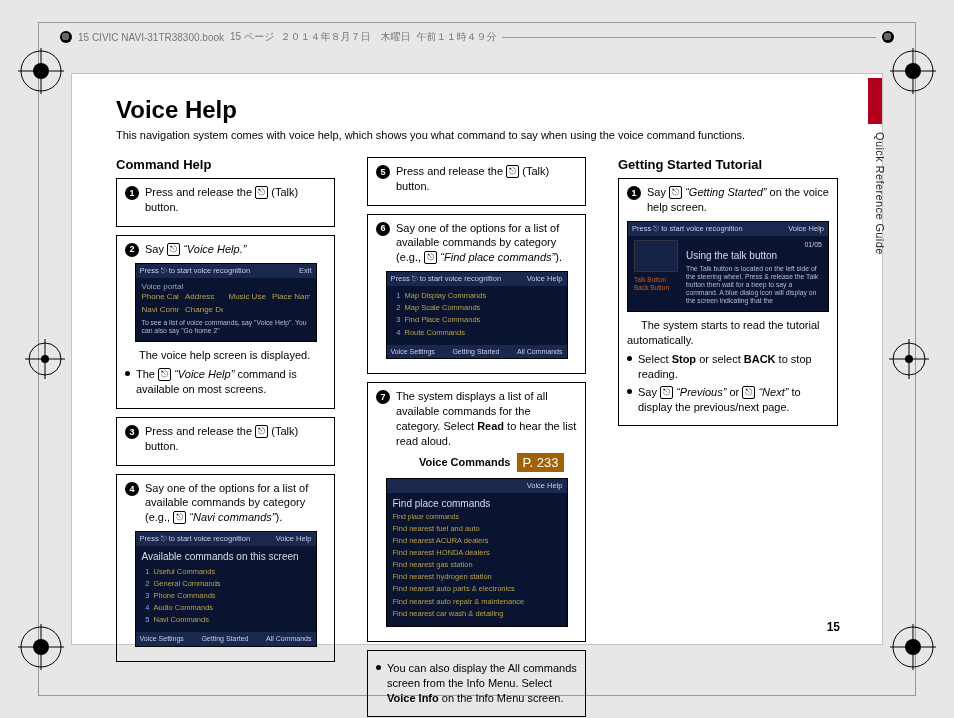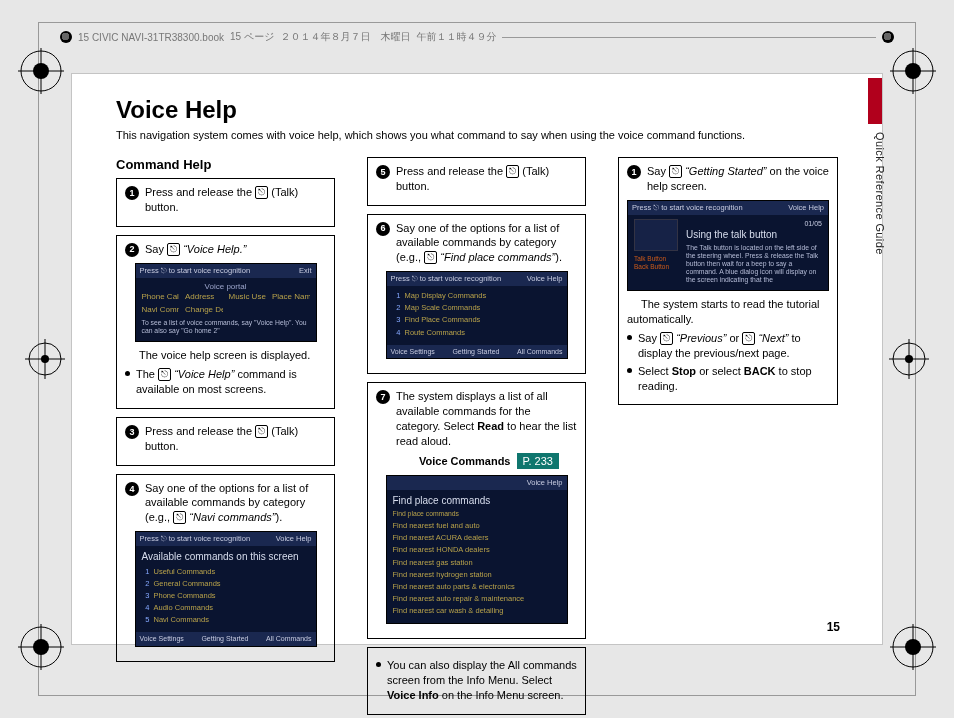--- a/index.html
+++ b/index.html
@@ -171,22 +171,22 @@
   .th-head { color:#d7dded; margin-bottom:2px; font-size:10px;}
   .th-foot { display:flex; justify-content:space-between; background:#1a2850; padding:2px 4px; font-size:7px; color:#c7cbe0;}
 
   .caption {
     text-indent: 14px;
     margin-top: 2px;
   }
 
   .vc-line { margin-top:4px; display:flex; align-items:center; gap:6px;margin-left:43px; }
   .pill {
-    background:#0f766e; color:#fff; border-radius:0;
-    padding:1px 6px; font-size:11px;
+    background:#a16207; color:#fff; border-radius:0;
+    padding:1px 6px; font-size:13px;
   }
 
   
   .red-tab {
     position:absolute;
     right:0; top:4px;
     width:14px; height:46px;
     background:#b1001c;
   }
   .side-label {
@@ -299,21 +299,21 @@
             <span class="txt">
               <span>Say </span><span class="talk-icon">⎋</span> <i>“Voice Help.”</i>
             </span>
           </div>
           <div class="thumb">
             <div class="bar">
                 <span>Press ⎋ to start voice recognition</span>
                 <span>Exit</span>
               </div>
             <div class="body">
-              <div style="text-align:center;color:#9aa3c9;">Voice portal</div>
+              <div style="color:#9aa3c9;">Voice portal</div>
               <div class="th-grid">
                 <div>Phone Call</div>
                   <div>Address</div>
                 <div>Music Useful</div>
                   <div>Place Name</div>
                 <div>Navi Commands</div>
                   <div>Change Destination Shortcuts</div>
               </div>
               <div class="th-note">To see a list of voice commands, say "Voice Help". You can also say "Go home 2"</div>
             </div>
@@ -483,20 +483,21 @@
                 <span class="dot"></span>
               <span class="bt">
                 <span>You can also display the All commands screen from the Info Menu. Select </span><b>Voice Info</b><span> on the Info Menu screen.</span>
               </span>
             </div>
           </div>
         </div>
       </div>
 
       <div class="col">
+        <h2 class="sub">Getting Started Tutorial</h2>
 
         <div class="box">
           <div class="step">
             <span class="badge">1</span>
             <span class="txt">
               <span>Say </span><span class="talk-icon">⎋</span> <i>“Getting Started”</i><span> on the voice help screen.</span>
             </span>
           </div>
           <div class="thumb" style="width:200px;">
             <div class="bar">
@@ -514,27 +515,27 @@
                 <div class="th-head">Using the talk button</div>
                 <div class="th-note">The Talk button is located on the left side of the steering wheel. Press &amp; release the Talk button then wait for a beep to say a command. A blue dialog icon will display on the screen indicating that the</div>
               </div>
             </div>
           </div>
           <div class="caption">The system starts to read the tutorial automatically.</div>
           <div class="bullets">
             <div class="bi">
                 <span class="dot"></span>
               <span class="bt">
-                <span>Say </span><span class="talk-icon">⎋</span> <i>“Previous”</i><span> or </span><span class="talk-icon">⎋</span> <i>“Next”</i><span> to display the previous/next page.</span>
+                <span>Select </span><b>Stop</b><span> or select </span><b>BACK</b><span> to stop reading.</span>
               </span>
             </div>
             <div class="bi">
                 <span class="dot"></span>
               <span class="bt">
-                <span>Select </span><b>Stop</b><span> or select </span><b>BACK</b><span> to stop reading.</span>
+                <span>Say </span><span class="talk-icon">⎋</span> <i>“Previous”</i><span> or </span><span class="talk-icon">⎋</span> <i>“Next”</i><span> to display the previous/next page.</span>
               </span>
             </div>
           </div>
         </div>
       </div>
 
     </div>
 
     <div class="page-num">15</div>
   </div>

